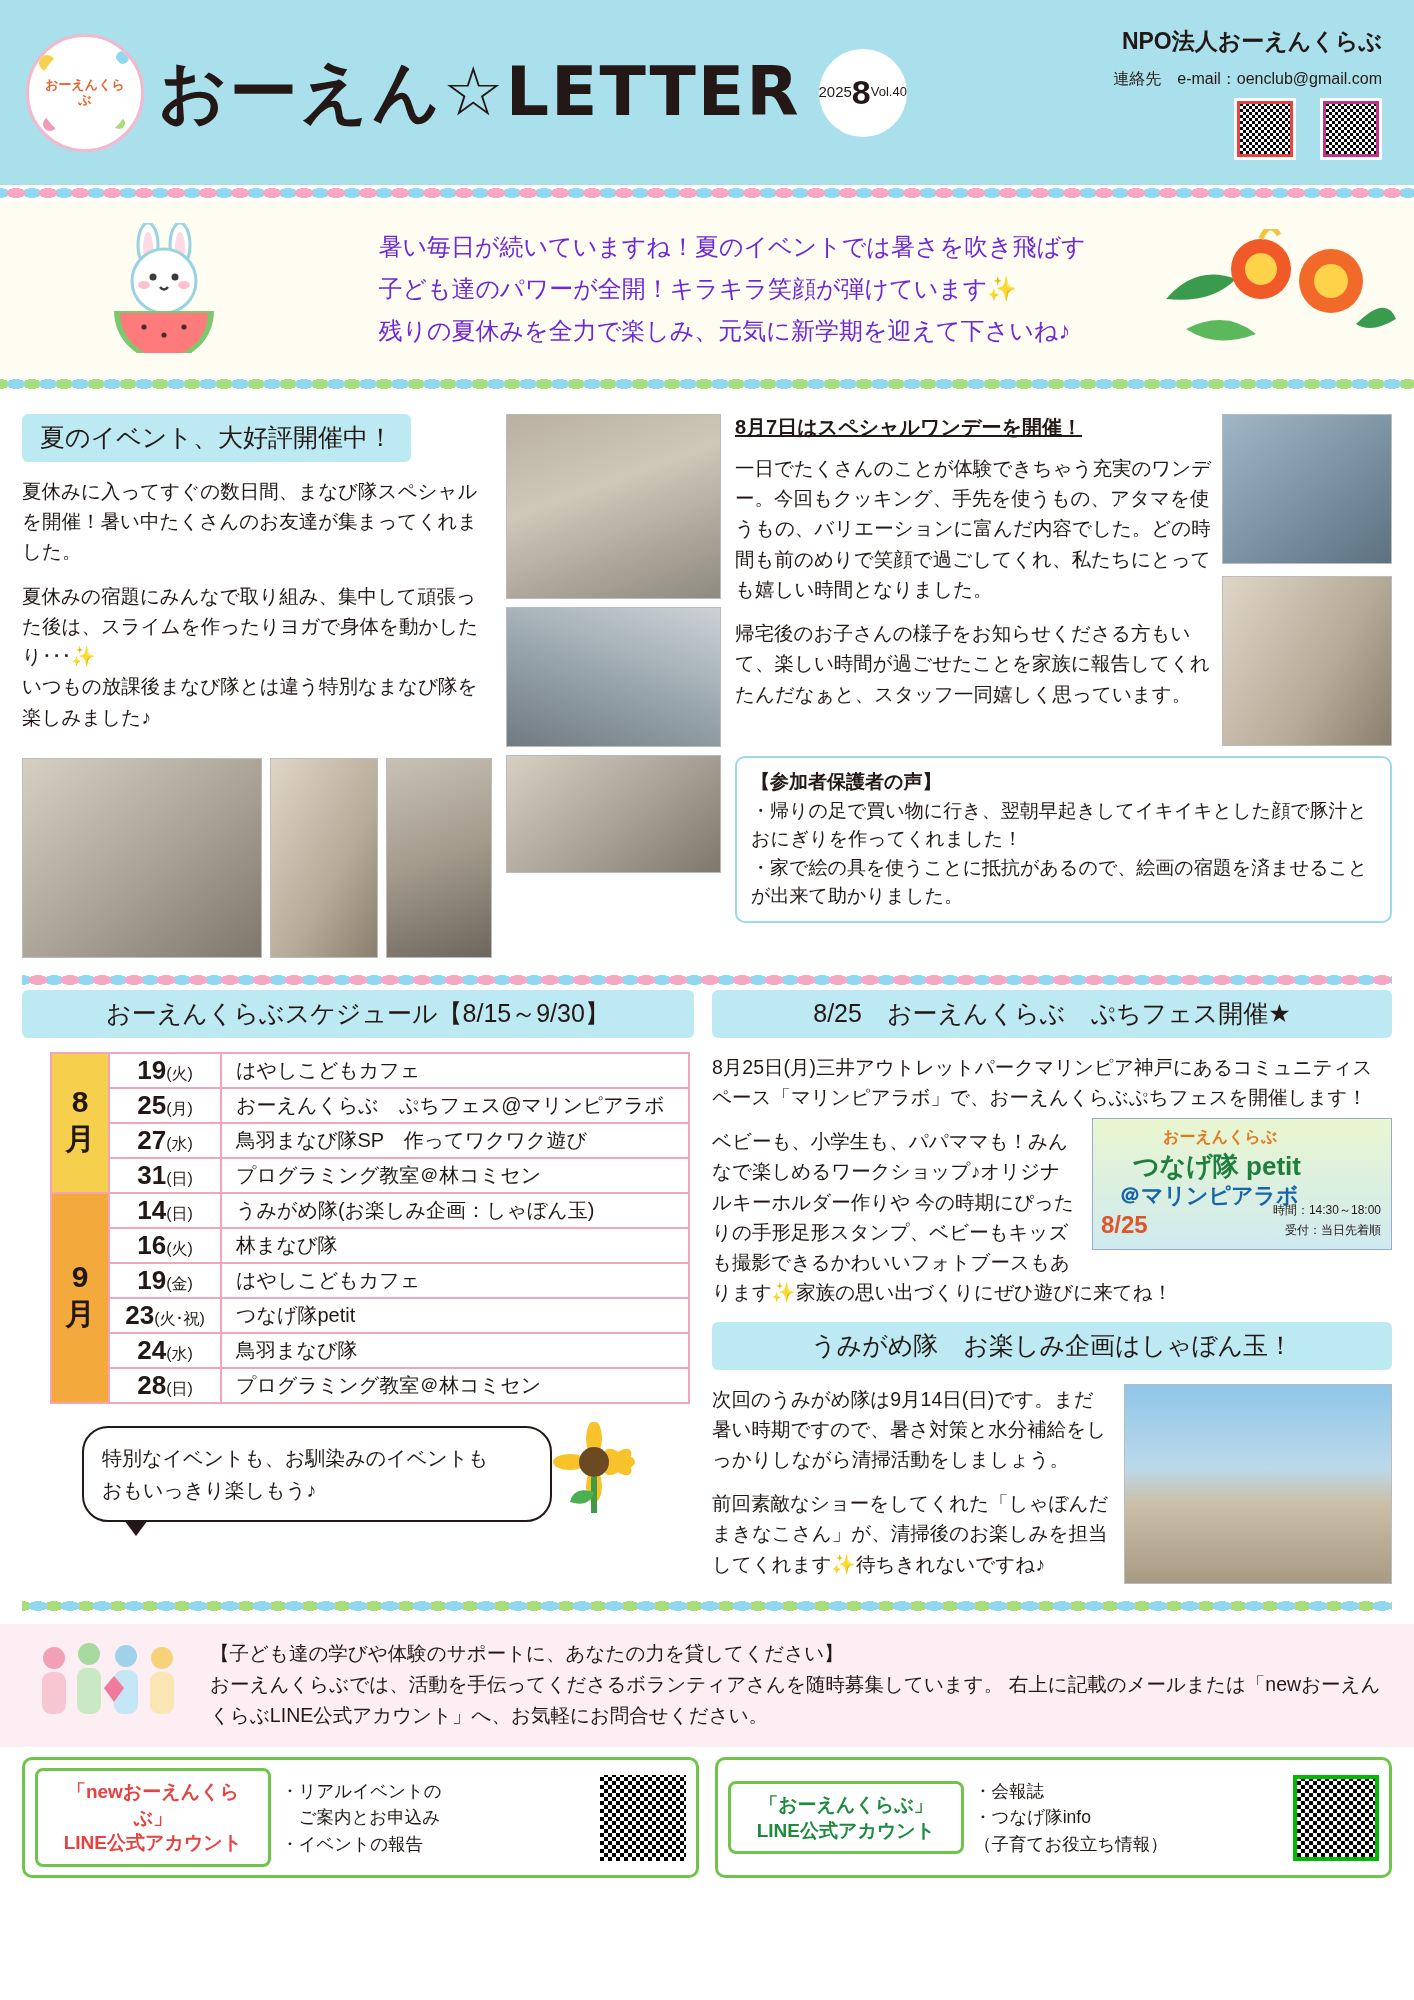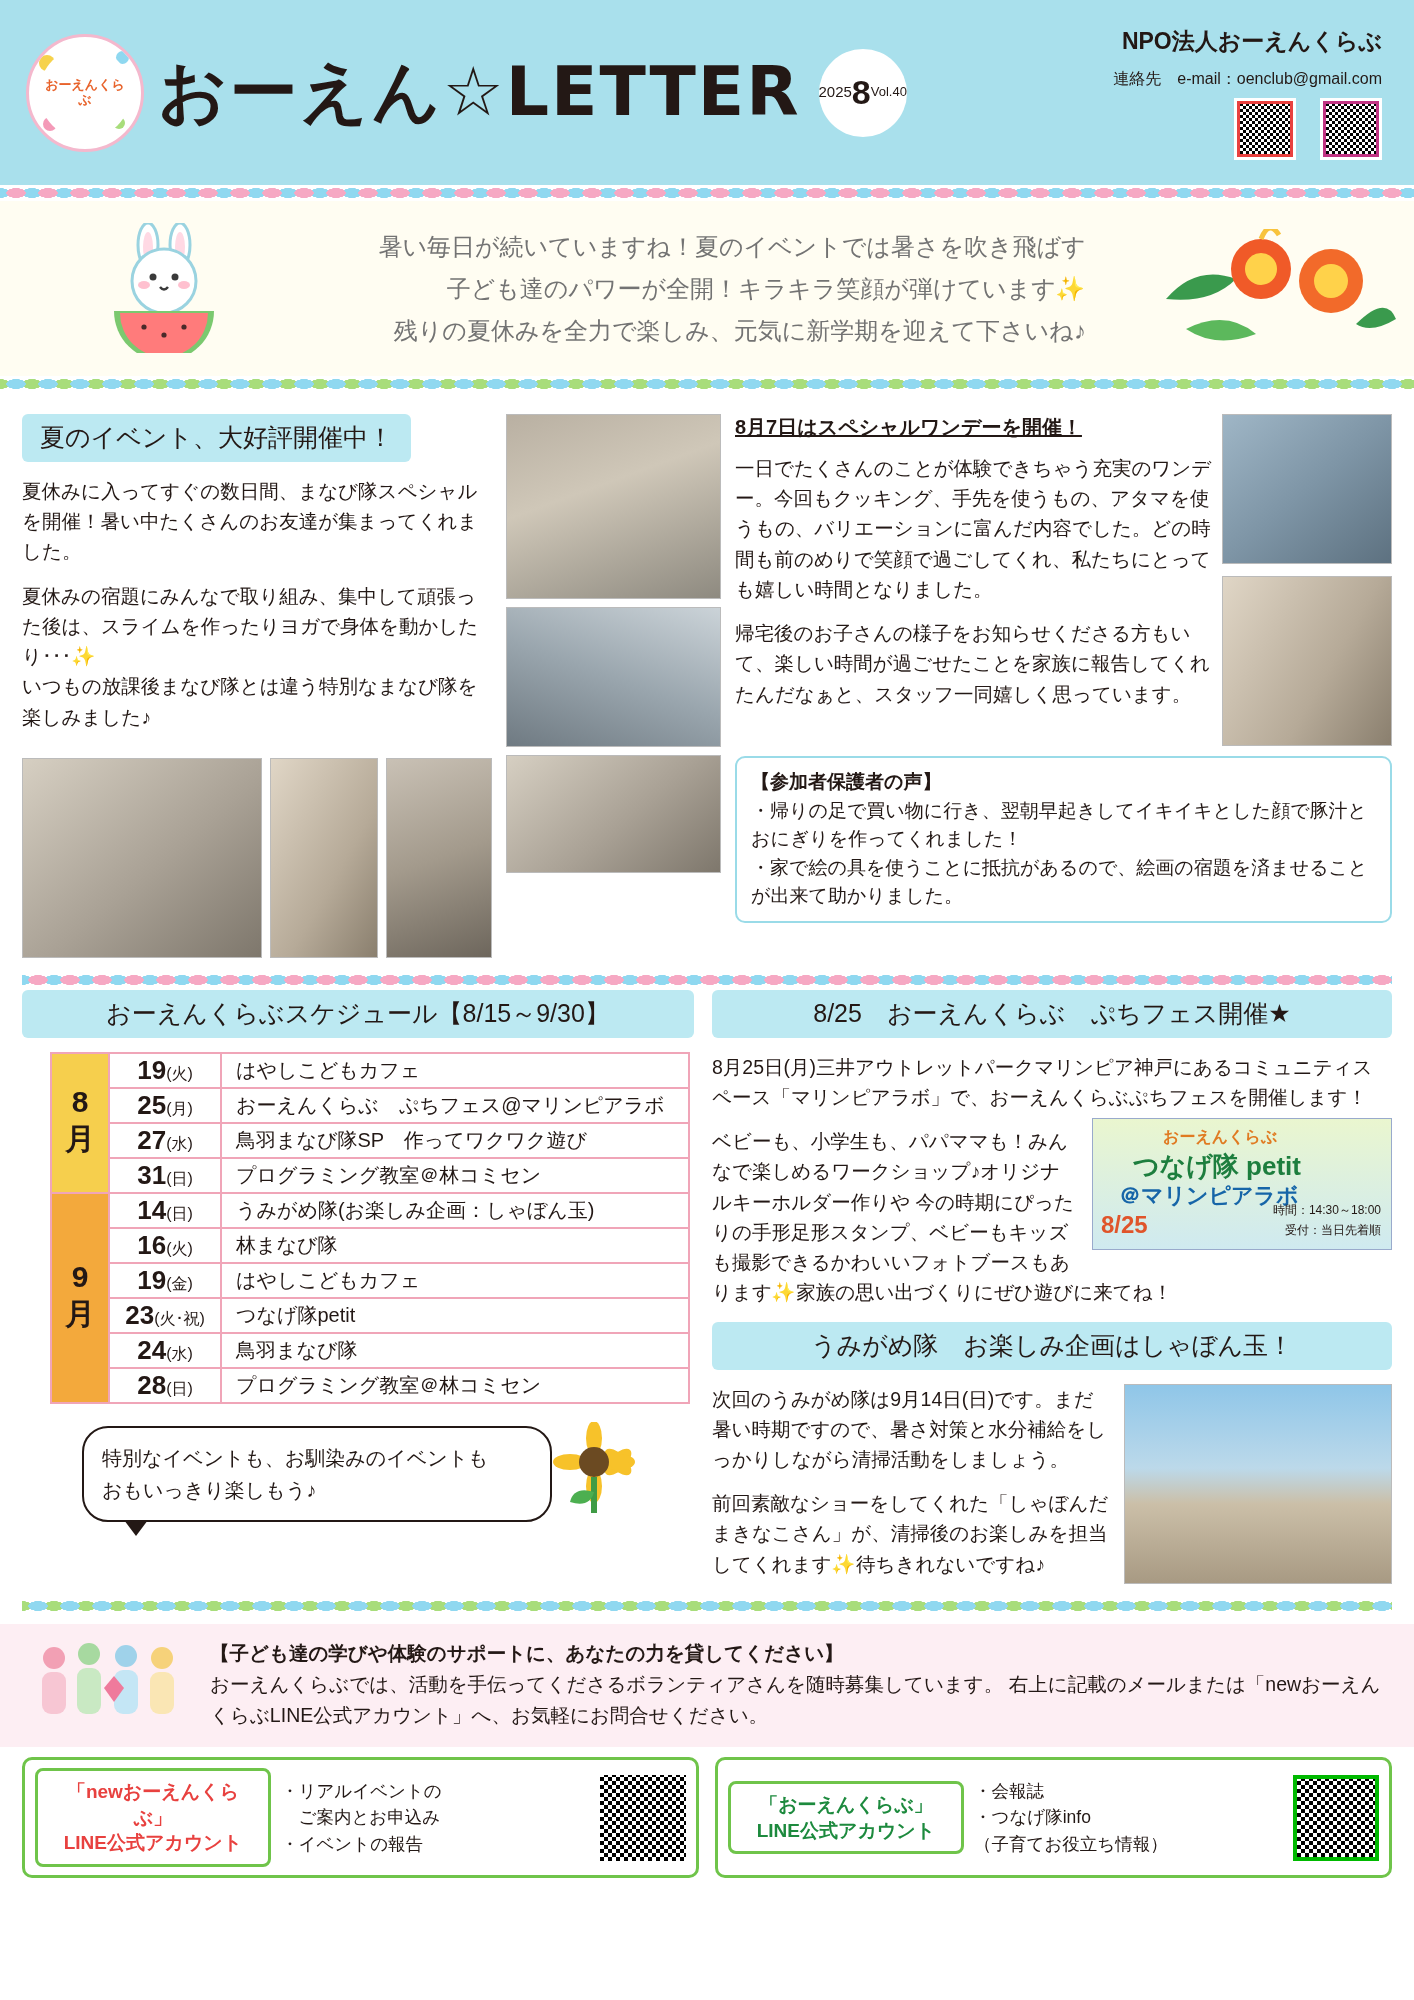--- a/index.html
+++ b/index.html
@@ -96,24 +96,24 @@
   
   .greeting {
     position:relative;
     height:175px;
     background:#fffdf2;
     display:flex; align-items:center;
     overflow:hidden;
   }
   .greet-text {
     margin:0 auto;
-    text-align:right;
+    text-align:left;
     font-size:24px;
     line-height:1.75;
-    color:#737373;
+    color:#6d28d9;
     z-index:2;
     padding-left:50px;
   }
   .bunny {
     position:absolute; left:100px; top:22px; width:135px; height:130px; z-index:3;
   }
   .hibiscus { position:absolute; right:18px; top:28px; width:240px; height:120px; z-index:1;}
 
   
   .body-wrap { padding:12px 22px 0 22px; }
@@ -209,21 +209,21 @@
   
   .footer-wrap { margin-top:10px; }
   .volunteer {
     background:#fdeef3;
     padding:14px 20px 16px 210px;
     position:relative;
     font-size:19.5px;
     line-height:1.6;
   }
   .vol-people { position:absolute; left:34px; top:14px; width:160px; height:86px; }
-  .vol-title { font-weight:bold; }
+  .vol-title { font-weight:normal; }
 
   .line-row { display:flex; gap:16px; padding:10px 22px 16px 22px; }
   .line-card {
     flex:1; display:flex; align-items:center; gap:10px;
     border:3px solid #6fc44a; border-radius:10px; padding:8px 10px;
     background:#fff;
   }
   .line-label {
     border:3px solid #6fc44a; border-radius:8px; padding:8px 10px;
     font-size:19px; font-weight:bold; color:#e8413f; text-align:center; line-height:1.35;

